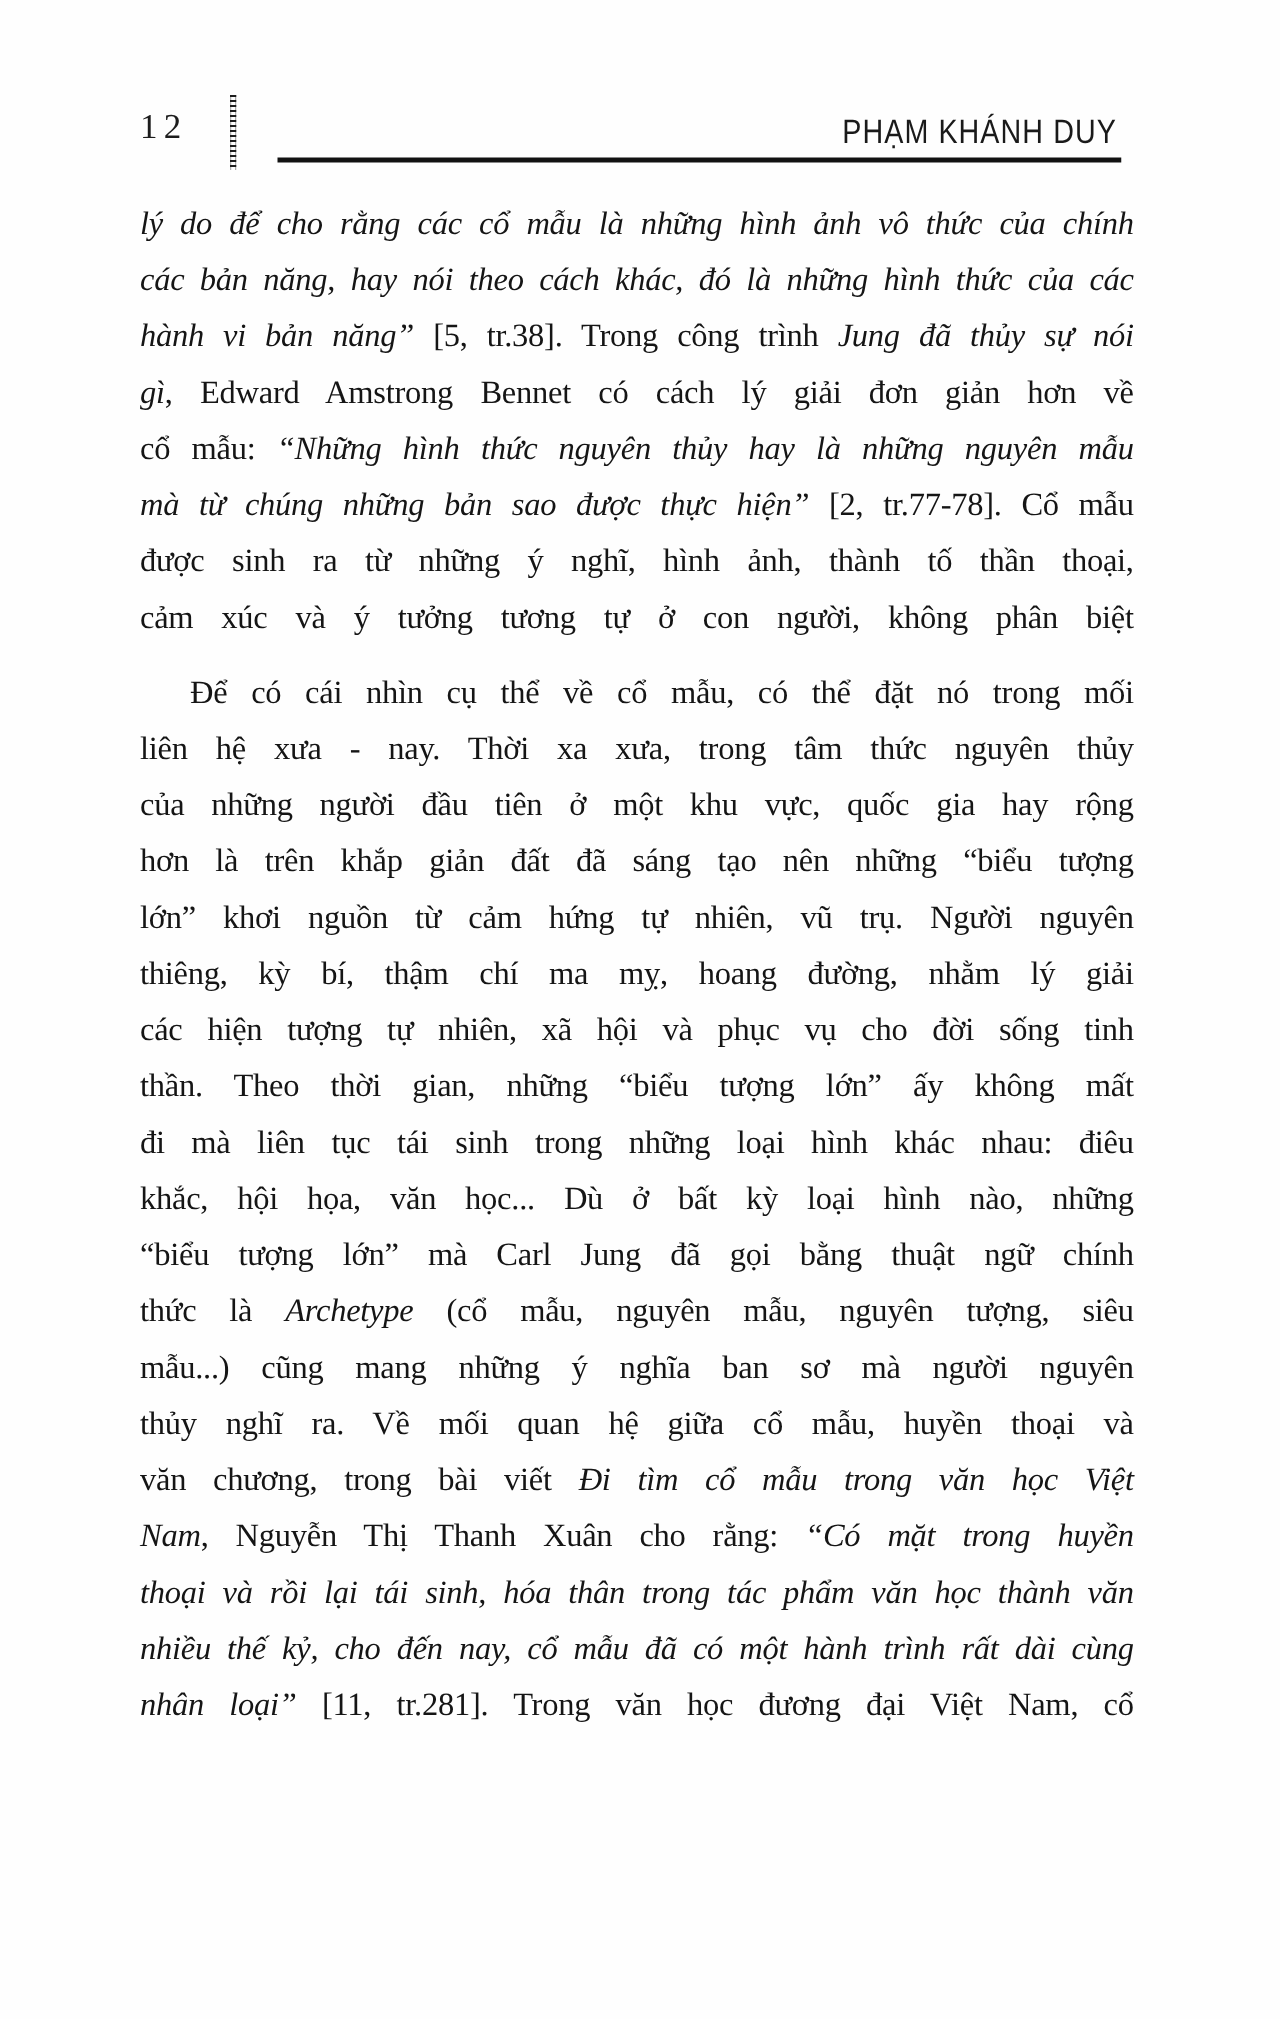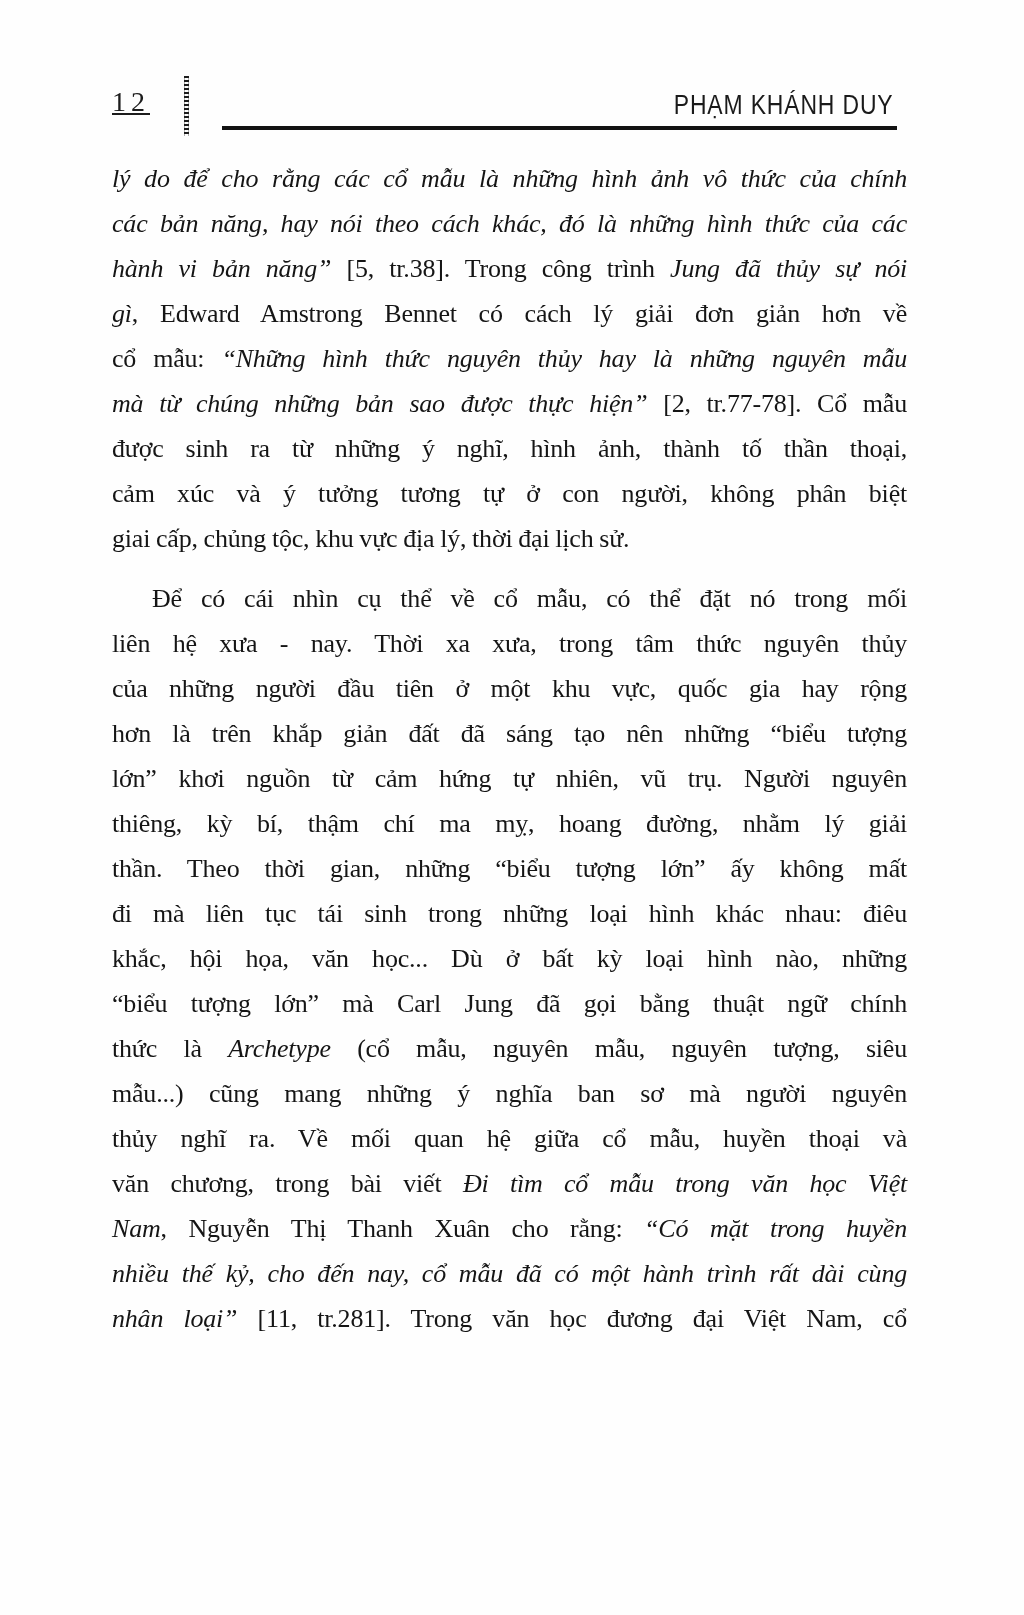--- a/index.html
+++ b/index.html
@@ -10,21 +10,21 @@
     color: #151515;
     position: relative;
     overflow: hidden;
   }
   .page { position: absolute; inset: 0; background: #fefefe; }
 
   
   .page-header { position: absolute; left: 0; top: 0; width: 100%; height: 150px; }
   .page-num {
     position: absolute; left: 112px; top: 86px;
-    font-size: 28px; letter-spacing: 5px; color: #1c1c1c; text-decoration: underline;
+    font-size: 28px; letter-spacing: 5px; color: #1c1c1c;
   }
   .deco-bar {
     position: absolute; left: 184px; top: 76px; width: 5px; height: 60px;
     background: repeating-linear-gradient(180deg, #1c1c1c 0 2px, rgba(255,255,255,0) 2px 4px);
     border-left: 1px solid rgba(28,28,28,0.35);
     border-right: 1px solid rgba(28,28,28,0.35);
   }
   .running-title {
     position: absolute; right: 130px; top: 90px;
     font-family: "Liberation Sans", "DejaVu Sans", sans-serif;
@@ -65,35 +65,36 @@
   <main class="page-body" id="page-body">
       <div class="paragraph">
         <div class="line"><span class="em">lý do để cho rằng các cổ mẫu là những hình ảnh vô thức của chính</span></div>
         <div class="line"><span class="em">các bản năng, hay nói theo cách khác, đó là những hình thức của các</span></div>
         <div class="line"><span class="em">hành vi bản năng”</span><span class=""> [5, tr.38]. Trong công trình </span><span class="em">Jung đã thủy sự nói</span></div>
         <div class="line"><span class="em">gì</span><span class="">, Edward Amstrong Bennet có cách lý giải đơn giản hơn về</span></div>
         <div class="line"><span class="">cổ mẫu: </span><span class="em">“Những hình thức nguyên thủy hay là những nguyên mẫu</span></div>
         <div class="line"><span class="em">mà từ chúng những bản sao được thực hiện”</span><span class=""> [2, tr.77-78]. Cổ mẫu</span></div>
         <div class="line"><span class="">được sinh ra từ những ý nghĩ, hình ảnh, thành tố thần thoại,</span></div>
         <div class="line"><span class="">cảm xúc và ý tưởng tương tự ở con người, không phân biệt</span></div>
-        <div class="line no-justify"><span class="">giai cấp, chủng tộc, khu vực địa lý, thời đại lịch sử.</span></div>
       </div>
       <div class="paragraph">
         <div class="line indent"><span class="">Để có cái nhìn cụ thể về cổ mẫu, có thể đặt nó trong mối</span></div>
         <div class="line"><span class="">liên hệ xưa - nay. Thời xa xưa, trong tâm thức nguyên thủy</span></div>
         <div class="line"><span class="">của những người đầu tiên ở một khu vực, quốc gia hay rộng</span></div>
         <div class="line"><span class="">hơn là trên khắp giản đất đã sáng tạo nên những “biểu tượng</span></div>
         <div class="line"><span class="">lớn” khơi nguồn từ cảm hứng tự nhiên, vũ trụ. Người nguyên</span></div>
         <div class="line"><span class="">thiêng, kỳ bí, thậm chí ma mỵ, hoang đường, nhằm lý giải</span></div>
+        <div class="line"><span class="">các hiện tượng tự nhiên, xã hội và phục vụ cho đời sống tinh</span></div>
         <div class="line"><span class="">thần. Theo thời gian, những “biểu tượng lớn” ấy không mất</span></div>
         <div class="line"><span class="">đi mà liên tục tái sinh trong những loại hình khác nhau: điêu</span></div>
         <div class="line"><span class="">khắc, hội họa, văn học... Dù ở bất kỳ loại hình nào, những</span></div>
         <div class="line"><span class="">“biểu tượng lớn” mà Carl Jung đã gọi bằng thuật ngữ chính</span></div>
         <div class="line"><span class="">thức là </span><span class="em">Archetype</span><span class=""> (cổ mẫu, nguyên mẫu, nguyên tượng, siêu</span></div>
         <div class="line"><span class="">mẫu...) cũng mang những ý nghĩa ban sơ mà người nguyên</span></div>
         <div class="line"><span class="">thủy nghĩ ra. Về mối quan hệ giữa cổ mẫu, huyền thoại và</span></div>
         <div class="line"><span class="">văn chương, trong bài viết </span><span class="em">Đi tìm cổ mẫu trong văn học Việt</span></div>
         <div class="line"><span class="em">Nam</span><span class="">, Nguyễn Thị Thanh Xuân cho rằng: </span><span class="em">“Có mặt trong huyền</span></div>
+        <div class="line"><span class="em">thoại và rồi lại tái sinh, hóa thân trong tác phẩm văn học thành văn</span></div>
         <div class="line"><span class="em">nhiều thế kỷ, cho đến nay, cổ mẫu đã có một hành trình rất dài cùng</span></div>
         <div class="line"><span class="em">nhân loại”</span><span class=""> [11, tr.281]. Trong văn học đương đại Việt Nam, cổ</span></div>
       </div>
     </main>
 </div>
 
 </body></html>

